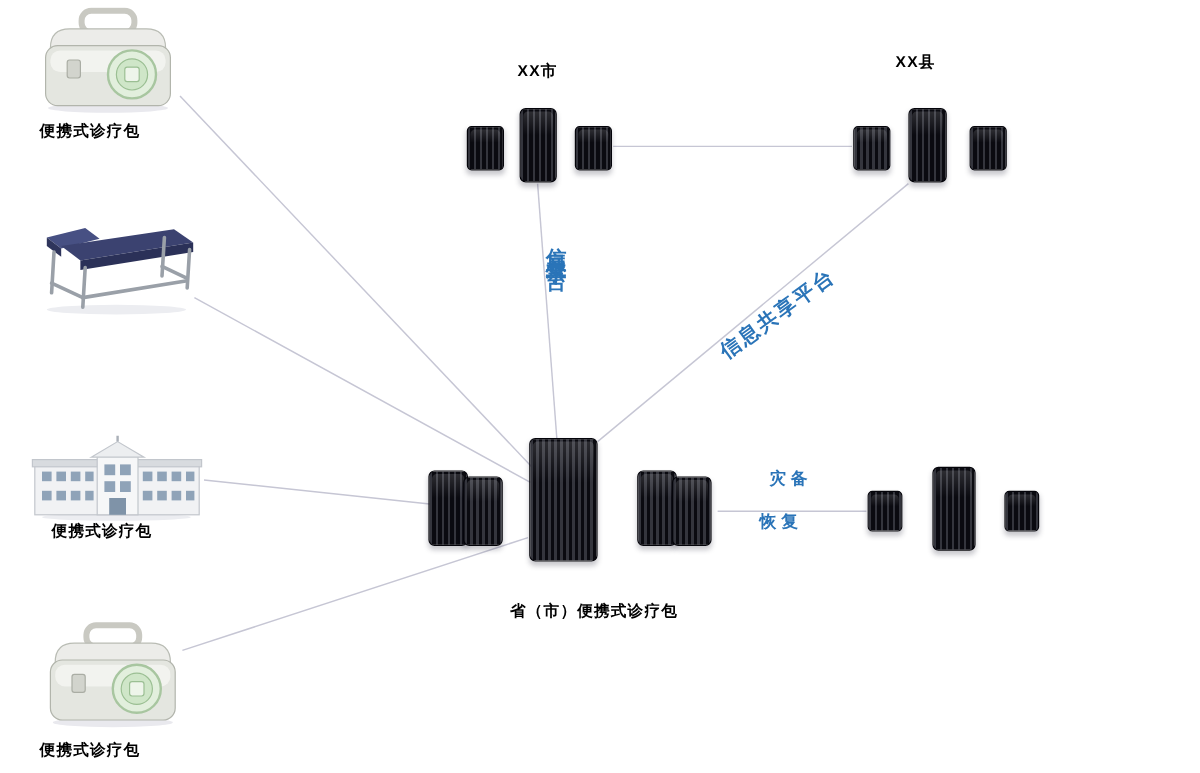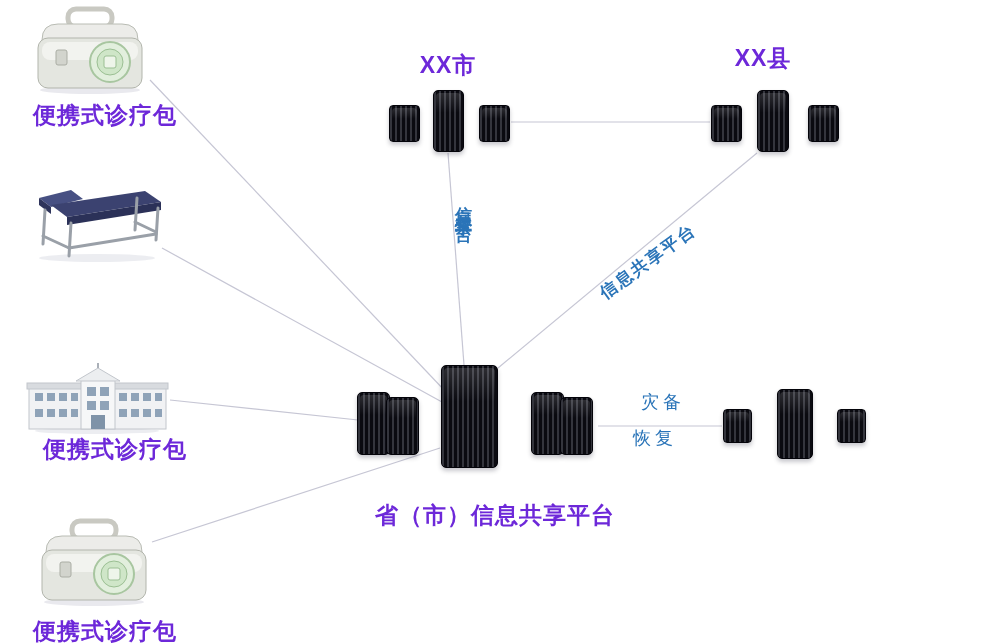--- a/index.html
+++ b/index.html
@@ -3,36 +3,36 @@
 <meta charset="utf-8">
 <style>
   * { margin:0; padding:0; box-sizing:border-box; }
   html,body { background:#ffffff; }
   body { font-family:"Liberation Sans","DejaVu Sans",sans-serif; }
   .canvas { position:relative; width:1000px; height:644px; background:#ffffff; overflow:hidden; }
   .abs { position:absolute; }
   svg.lines { position:absolute; inset:0; pointer-events:none; }
 
   .node-label {
-    position:absolute; font-size:23px; color:#6d28d9; font-weight:600;
+    position:absolute; font-size:13px; color:#000000; font-weight:600;
     letter-spacing:1px; white-space:nowrap;
   }
   .centered { text-align:center; }
 
   .blue { color:#2a74b8; }
   .vtext {
     position:absolute; writing-mode:vertical-rl; font-size:17px;
     letter-spacing:4px; font-weight:600;
   }
   .dtext {
     position:absolute; font-size:17px; font-weight:600; letter-spacing:2px;
     text-align:center; white-space:nowrap;
   }
   .link-word {
-    position:absolute; font-size:18px; font-weight:400; letter-spacing:4px; white-space:nowrap;
+    position:absolute; font-size:14px; font-weight:700; letter-spacing:4px; white-space:nowrap;
   }
 
   
   .tower {
     position:absolute; border-radius:5px; border:1px solid #04040a;
     background:repeating-linear-gradient(90deg,#34353d 0 2px,#0a0a10 2px 5px);
     box-shadow:0 3px 4px rgba(40,40,60,0.25);
   }
   .tower::after {
     content:""; position:absolute; inset:2px; border-radius:4px;
@@ -163,21 +163,21 @@
     <div class="tower small" style="left:808px;top:105px;width:31px;height:37px;"></div>
   </div>
 
   <div>
     <div class="tower" style="left:357px;top:392px;width:33px;height:63px;"></div>
     <div class="tower" style="left:386px;top:397px;width:33px;height:58px;"></div>
     <div class="tower" style="left:441px;top:365px;width:57px;height:103px;"></div>
     <div class="tower" style="left:531px;top:392px;width:33px;height:63px;"></div>
     <div class="tower" style="left:560px;top:397px;width:33px;height:58px;"></div>
   </div>
-  <div class="node-label centered" style="left:375px;top:500px;width:240px;">省（市）信息共享平台</div>
+  <div class="node-label centered" style="left:375px;top:500px;width:240px;">省（市）便携式诊疗包</div>
 
   <div>
     <div class="tower small" style="left:723px;top:409px;width:29px;height:34px;"></div>
     <div class="tower" style="left:777px;top:389px;width:36px;height:70px;"></div>
     <div class="tower small" style="left:837px;top:409px;width:29px;height:34px;"></div>
   </div>
 
   <div class="vtext blue" style="left:452px;top:192px;">信息共享平台</div>
 
   <div class="dtext blue" style="left:573px;top:250px;width:150px;transform:rotate(-36deg);">信息共享平台</div>

